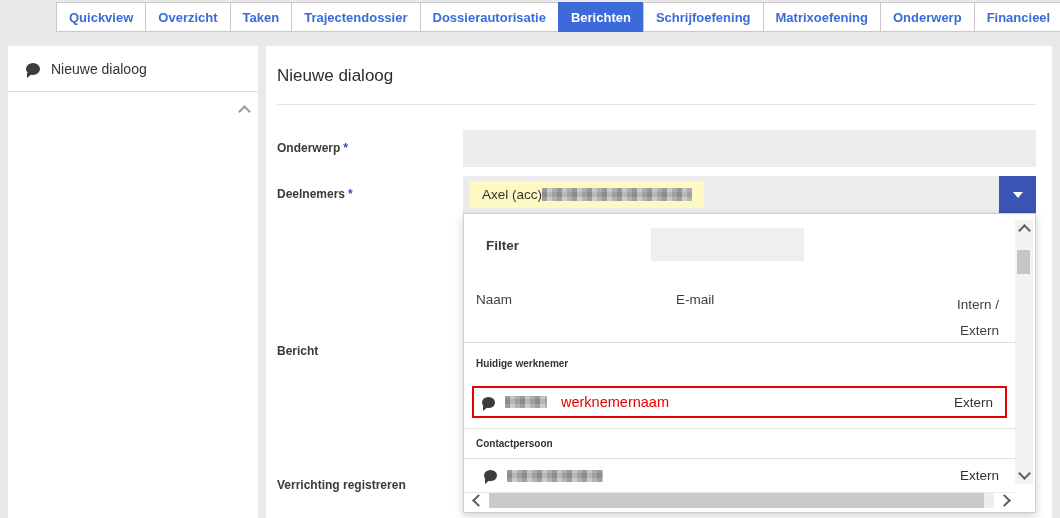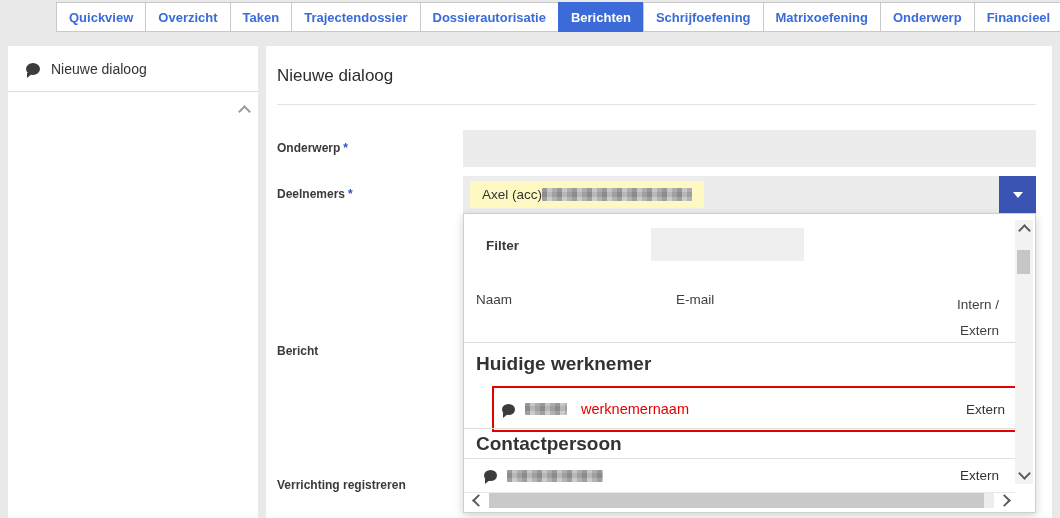--- a/index.html
+++ b/index.html
@@ -69,29 +69,29 @@
             border:1px solid #cfcfcf; box-sizing:border-box; box-shadow:0 3px 9px rgba(0,0,0,.18); z-index:5;}
   .filter-label{position:absolute; left:22px; top:24px; font-size:13.5px; font-weight:bold; color:#3a3a3a;}
   .filter-input{position:absolute; left:187px; top:14px; width:153px; height:33px; background:#efefef;
                 border:none; font-size:13px; padding:0 8px; box-sizing:border-box;}
   .hdr-row{position:absolute; top:62px; left:0; right:20px; height:66px; border-bottom:1px solid #dcdcdc;}
   .hdr-col{position:absolute; top:16px; font-size:13.5px; color:#3f3f3f;}
   .hdr-naam{left:12px;}
   .hdr-email{left:212px;text-align:right;}
   .hdr-ie{right:16px; width:62px; text-align:right; line-height:26px;}
 
-  .group-label{position:absolute; left:0; right:20px; padding-left:12px; font-size:19px;
+  .group-label{position:absolute; left:0; right:20px; padding-left:12px; font-size:10px;
                font-weight:bold; color:#333; box-sizing:border-box;}
   .group-1{top:128px; height:44px; line-height:44px;}
   .group-2{top:214px; height:31px; line-height:29px; border-top:1px solid #e0e0e0;
            border-bottom:1px solid #e0e0e0;}
 
   .drow{display:flex; align-items:center; gap:10px; font-size:13.5px; color:#333;}
-  .row-1{position:absolute; top:172px; left:28px; width:535px; height:46px; box-sizing:border-box;
-         border:2px solid #e60000; padding:0 20px 0 8px; cursor:pointer;}
+  .row-1{position:absolute; top:172px; left:8px; width:535px; height:32px; box-sizing:border-box;
+         border:2px solid #e60000; padding:0 12px 0 8px; cursor:pointer;}
   .row-2{position:absolute; top:245px; left:0; right:20px; height:34px; padding:0 16px 0 20px;
          box-sizing:border-box; border-bottom:1px solid #e9e9e9; cursor:pointer;}
   .annotation{color:#e60000; font-size:14.5px; margin-left:4px; white-space:nowrap;}
   .rowtype{margin-left:auto;}
 
   .blob-chip{width:150px;}
   .blob-row1{width:42px; height:12px;}
   .blob-row2{width:96px; height:12px;}
 
   

